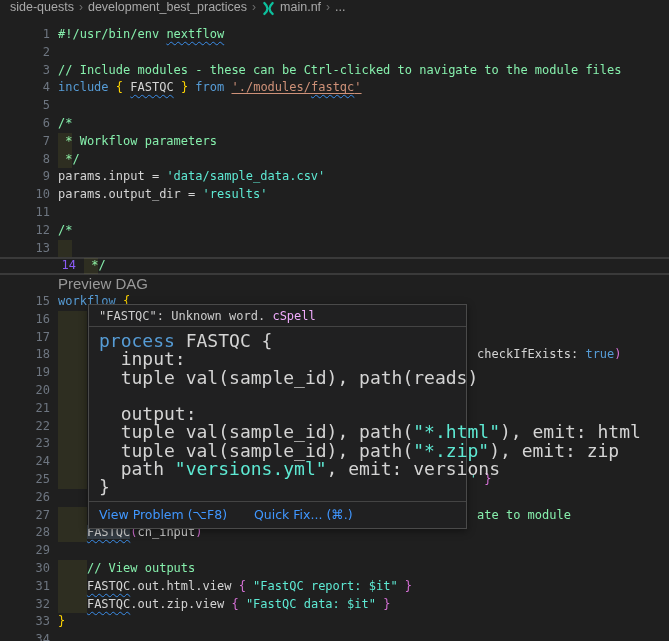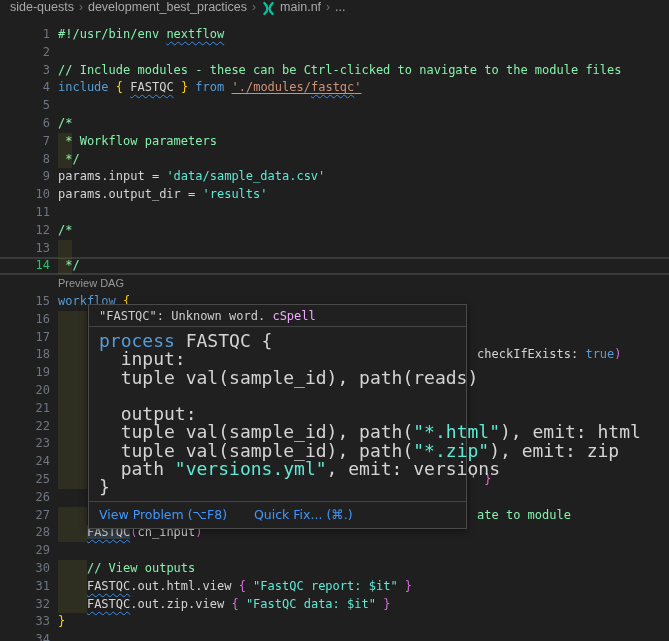--- a/index.html
+++ b/index.html
@@ -11,37 +11,37 @@
   .breadcrumb .crumb{cursor:pointer;}
   .breadcrumb .sep{color:#6e6e6e;margin:0 5px;font-size:12px;}
   .breadcrumb .nf-icon{display:inline-flex;align-items:center;margin-right:4px;transform:translateY(1px);}
 
   
   .editor{position:relative;padding-top:4px;}
   .row{display:flex;height:17.8px;line-height:17.8px;position:relative;}
   .row.current{box-shadow:0 -1px 0 #3a3a3a inset, 0 1px 0 #3a3a3a inset;border-top:1px solid #3a3a3a;border-bottom:1px solid #3a3a3a;height:15.8px;line-height:15.8px;}
   .gutter{width:50px;flex:0 0 50px;text-align:right;padding-right:8px;
     color:#6e7681;font-family:"DejaVu Sans Mono", monospace;font-size:12px;user-select:none;}
-  .row.current .gutter{color:#22c55e;}
+  .row.current .gutter{color:#8b5cf6;margin-left:26px;}
   pre.code{margin:0;flex:1;position:relative;font-family:"DejaVu Sans Mono", monospace;
     font-size:12px;line-height:inherit;color:#d4d4d4;white-space:pre;}
   .tintbar{position:absolute;left:0;top:0;bottom:0;background:rgba(255,255,70,0.07);}
 
   .kw{color:#569cd6;}
   .str{color:#5eead4;}
   .com{color:#86efac;}
   .b1{color:#ffd602;}
   .b2{color:#d670d6;}
   .sq{text-decoration-line:underline;text-decoration-style:wavy;text-decoration-color:#3b8eea;
       text-decoration-thickness:1px;text-underline-offset:3px;}
   .lnk{color:#ce9178;text-decoration-line:underline;text-decoration-style:solid;
       text-decoration-color:#ce9178;text-underline-offset:2px;}
   .hl{background:#343c44;}
 
-  .codelens{height:17.8px;line-height:17.8px;padding-left:58px;font-size:11px;color:#999999;
+  .codelens{height:17.8px;line-height:17.8px;padding-left:58px;font-size:15px;color:#999999;
     font-family:"Liberation Sans", sans-serif;cursor:pointer;}
 
   
   .hover{position:absolute;left:88px;top:304px;width:377px;background:#202021;
     border:1px solid #4a4a4a;z-index:10;box-shadow:0 2px 8px rgba(0,0,0,0.45);}
   .hover-header{padding:4px 10px 3px 10px;font-family:"DejaVu Sans Mono", monospace;
     font-size:12px;color:#cccccc;border-bottom:1px solid #444444;}
   .hover-header .src{color:#f0abfc;}
   .hover-code{padding:5px 10px 4px 10px;}
   .hover-code .hrow{height:18.3px;line-height:18.3px;}

